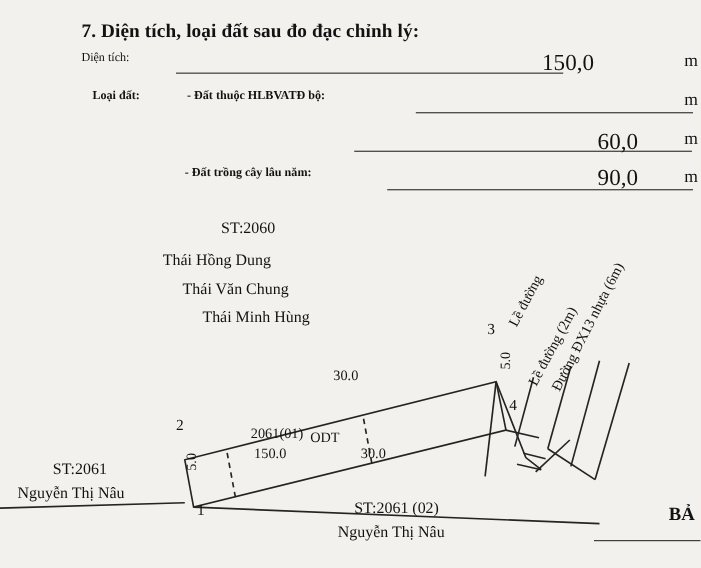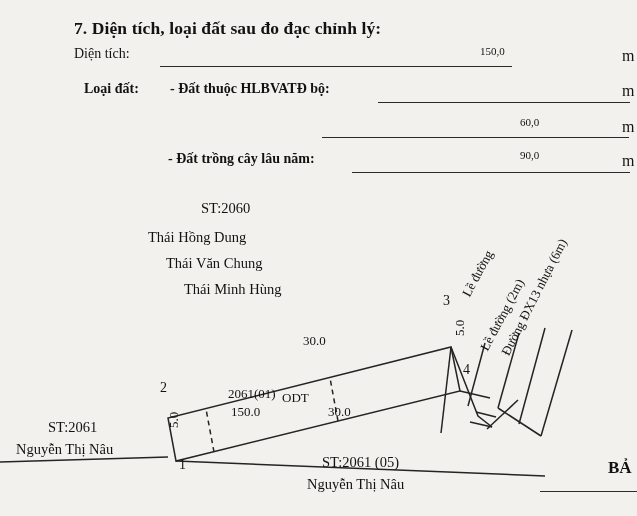--- a/index.html
+++ b/index.html
@@ -35,34 +35,34 @@
     position: absolute;
     left: 74px;
     top: 2px;
     font-size: 17.5px;
     font-weight: bold;
     letter-spacing: 0.1px;
     white-space: nowrap;
   }
   .row-label {
     position: absolute;
-    font-size: 14px;
+    font-size: 11px;
     white-space: nowrap;
   }
   .row-label.bold { font-weight: bold; }
 
   .dotline {
     position: absolute;
     border-bottom: 1.4px solid #2a2a2a;
     height: 0;
   }
   .value {
     position: absolute;
-    font-size: 11px;
-    text-align: left;
+    font-size: 21px;
+    text-align: right;
     white-space: nowrap;
   }
   .unit {
     position: absolute;
     font-size: 16px;
     white-space: nowrap;
   }
 
   
   #lbl-dientich { left: 74px; top: 30px; }
@@ -197,21 +197,21 @@
     </svg>
 
     <div class="maplabel" style="left:201px; top:24px;">ST:2060</div>
     <div class="maplabel" style="left:148px; top:53px;">Thái Hồng Dung</div>
     <div class="maplabel" style="left:166px; top:79px;">Thái Văn Chung</div>
     <div class="maplabel" style="left:184px; top:105px;">Thái Minh Hùng</div>
 
     <div class="maplabel" style="left:48px; top:243px;">ST:2061</div>
     <div class="maplabel" style="left:16px; top:265px;">Nguyễn Thị Nâu</div>
 
-    <div class="maplabel" style="left:322px; top:278px;">ST:2061 (05)</div>
+    <div class="maplabel" style="left:322px; top:278px;">ST:2061 (02)</div>
     <div class="maplabel" style="left:307px; top:300px;">Nguyễn Thị Nâu</div>
 
     <div class="maplabel small" style="left:228px; top:210px;">2061(01)</div>
     <div class="maplabel small" style="left:282px; top:214px;">ODT</div>
     <div class="maplabel small" style="left:231px; top:228px;">150.0</div>
 
     <div class="maplabel small" style="left:303px; top:157px;">30.0</div>
     <div class="maplabel small" style="left:328px; top:228px;">30.0</div>
     <div class="maplabel small rot-90" style="left:166px; top:252px;">5.0</div>
     <div class="maplabel small rot-90" style="left:452px; top:160px;">5.0</div>

